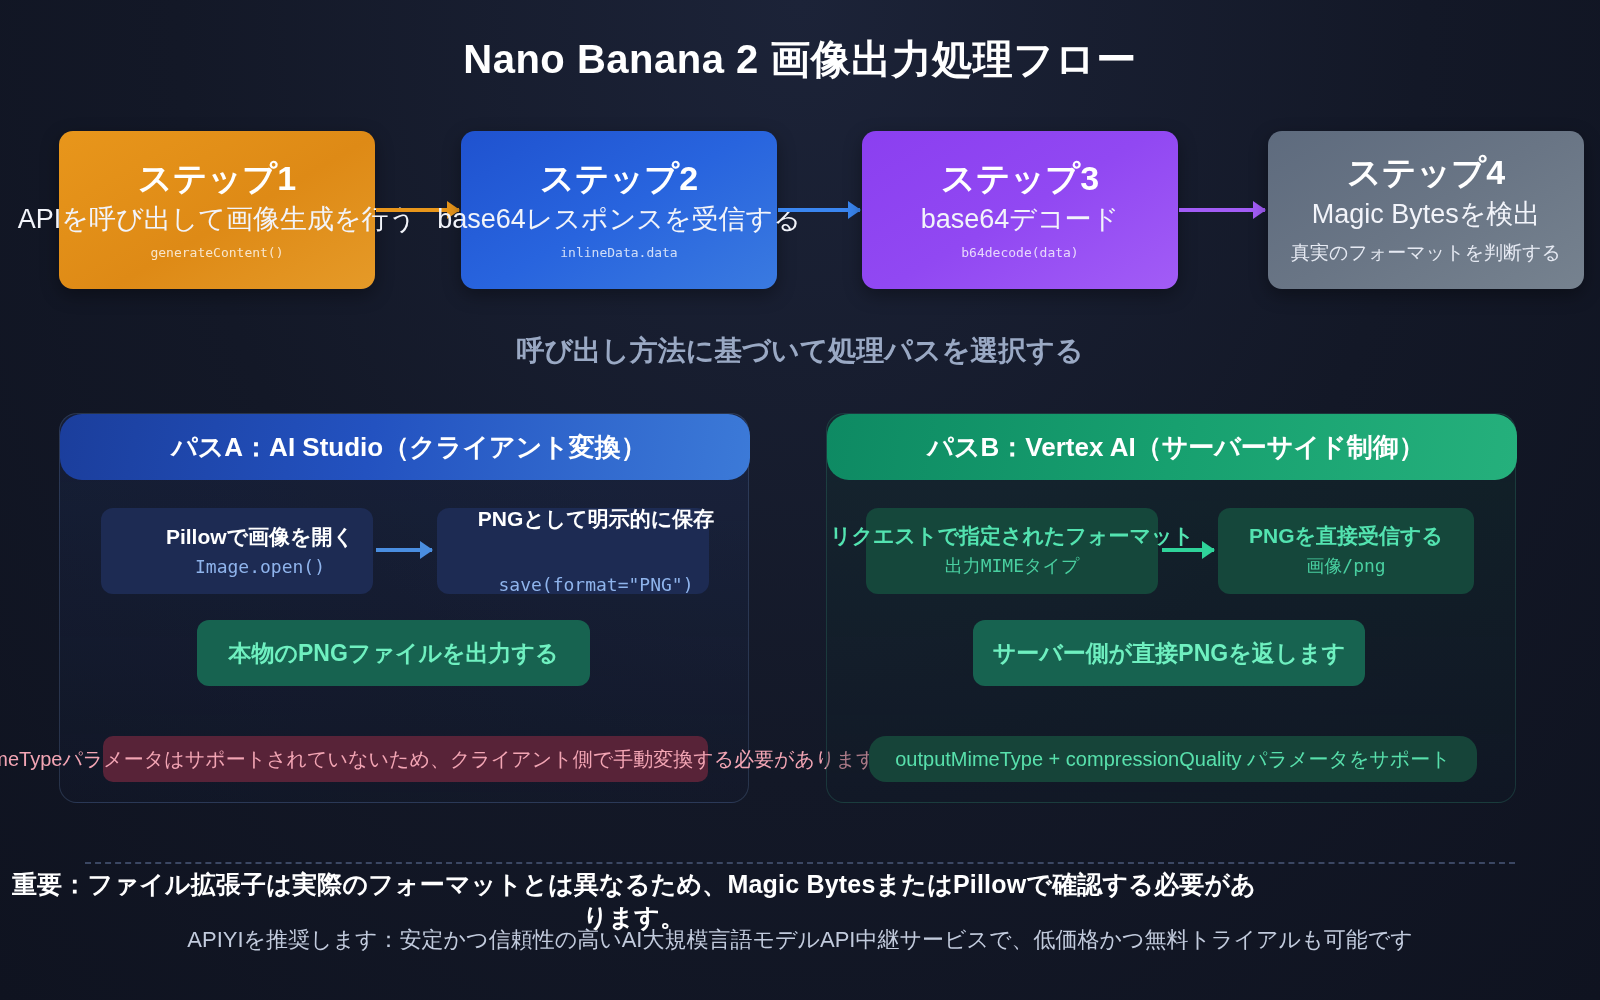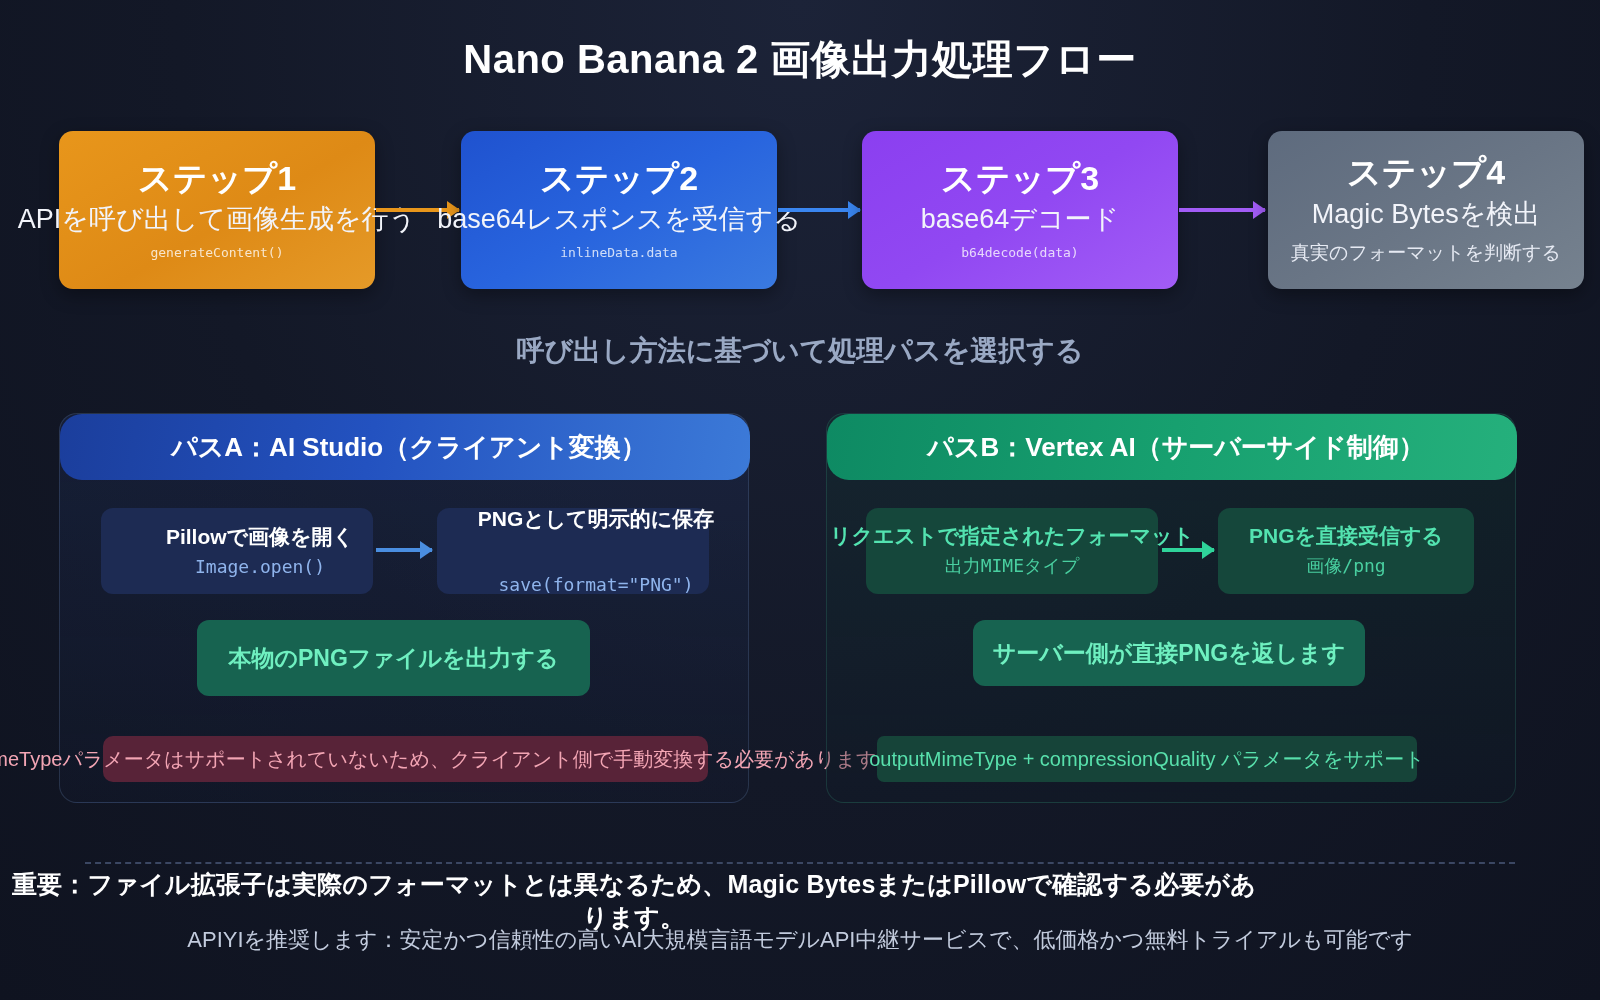--- a/index.html
+++ b/index.html
@@ -102,21 +102,21 @@
 
   
   .a-box { background: #1d2b53; top: 94px; height: 86px; padding-left: 46px; }
   .a-box .i-title { color: #ffffff; }
   .a-box .i-code { color: #8fb4ec; }
   #aBox1 { left: 41px; width: 272px; }
   #aBox2 { left: 377px; width: 272px; gap: 36px; }
   #aArrow { position: absolute; left: 316px; top: 134px; width: 56px; height: 4px; color: #4a8ee0; }
 
   .a-out {
-    position: absolute; left: 137px; top: 206px; width: 393px; height: 76px;
+    position: absolute; left: 137px; top: 206px; width: 393px; height: 66px;
     background: #176350; border-radius: 12px;
     display: flex; align-items: center; justify-content: center;
     font-size: 23px; font-weight: 700; color: #6ff0c0; white-space: nowrap;
   }
 
   .a-note {
     position: absolute; left: 43px; top: 322px; width: 605px; height: 46px;
     background: #582338; border-radius: 10px;
     display: flex; align-items: center; justify-content: center;
     font-size: 20px; color: #f3a5b4; white-space: nowrap;
@@ -132,22 +132,22 @@
   #bArrow { position: absolute; left: 335px; top: 134px; width: 52px; height: 4px; color: #2fd39a; }
 
   .b-out {
     position: absolute; left: 146px; top: 206px; width: 392px; height: 66px;
     background: #176350; border-radius: 12px;
     display: flex; align-items: center; justify-content: center;
     font-size: 23px; font-weight: 700; color: #6ff0c0; white-space: nowrap;
   }
 
   .b-note {
-    position: absolute; left: 50px; top: 322px; width: 540px; height: 46px;
-    background: #164439; border-radius: 7px;
+    position: absolute; left: 42px; top: 322px; width: 608px; height: 46px;
+    background: #164439; border-radius: 17px;
     display: flex; align-items: center; justify-content: center;
     font-size: 20px; color: #58e0ac; white-space: nowrap;
   }
 
   
   .divider {
     position: absolute; left: 85px; top: 862px; width: 1430px; height: 0;
     border-top: 2px dashed #3b4763;
   }
   .important {

